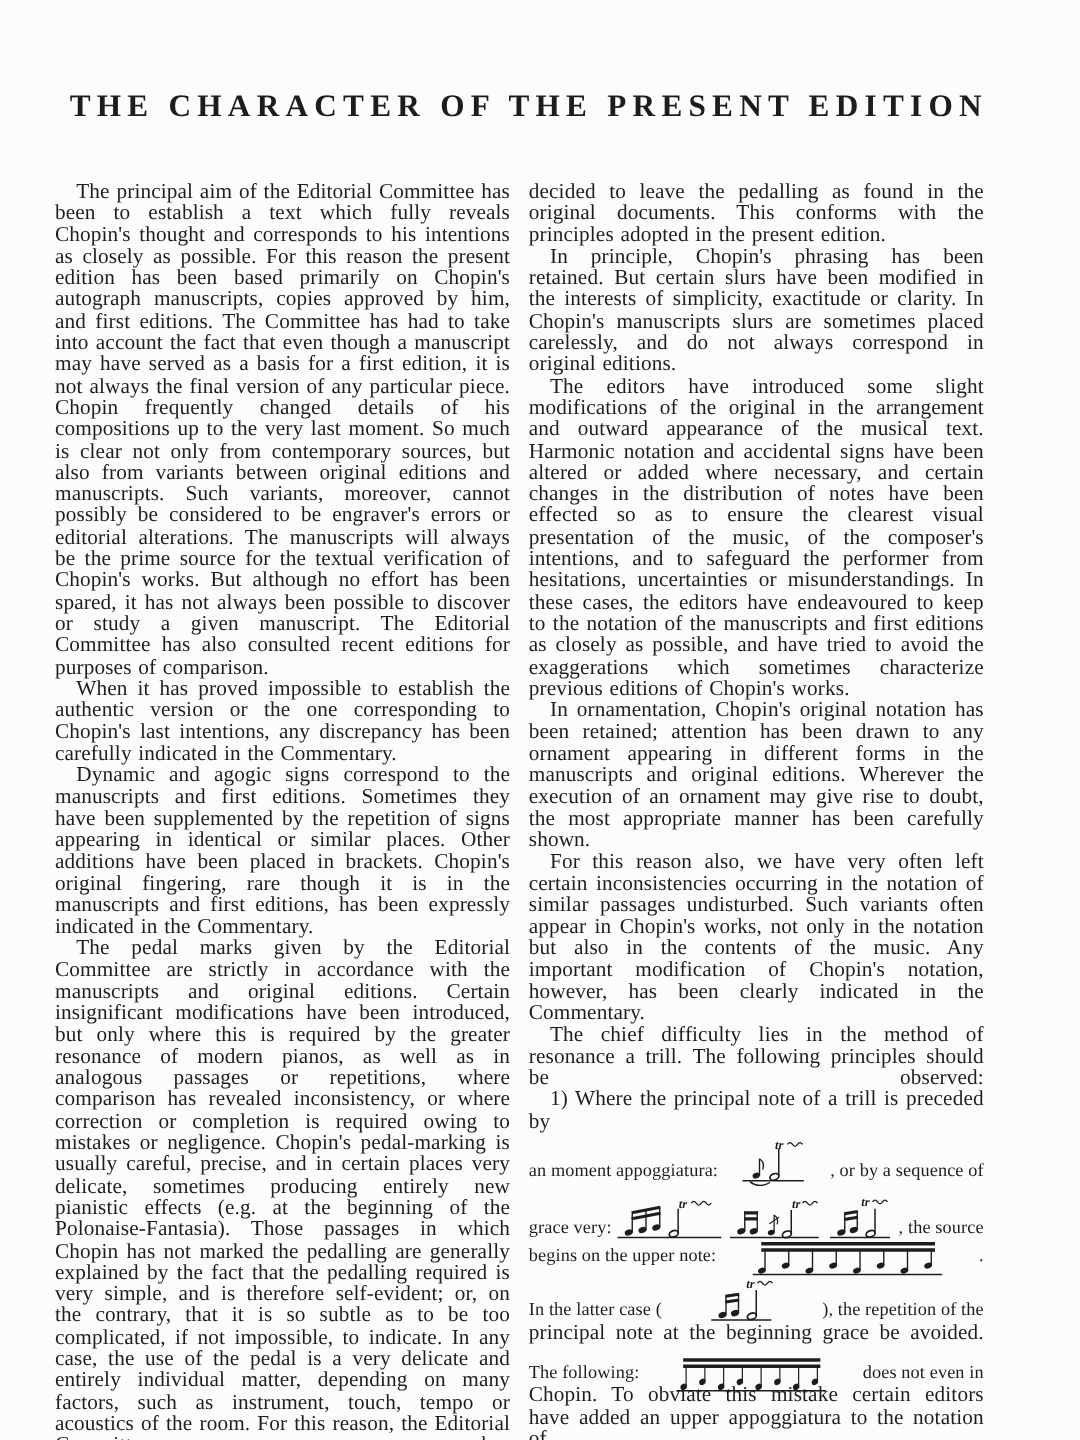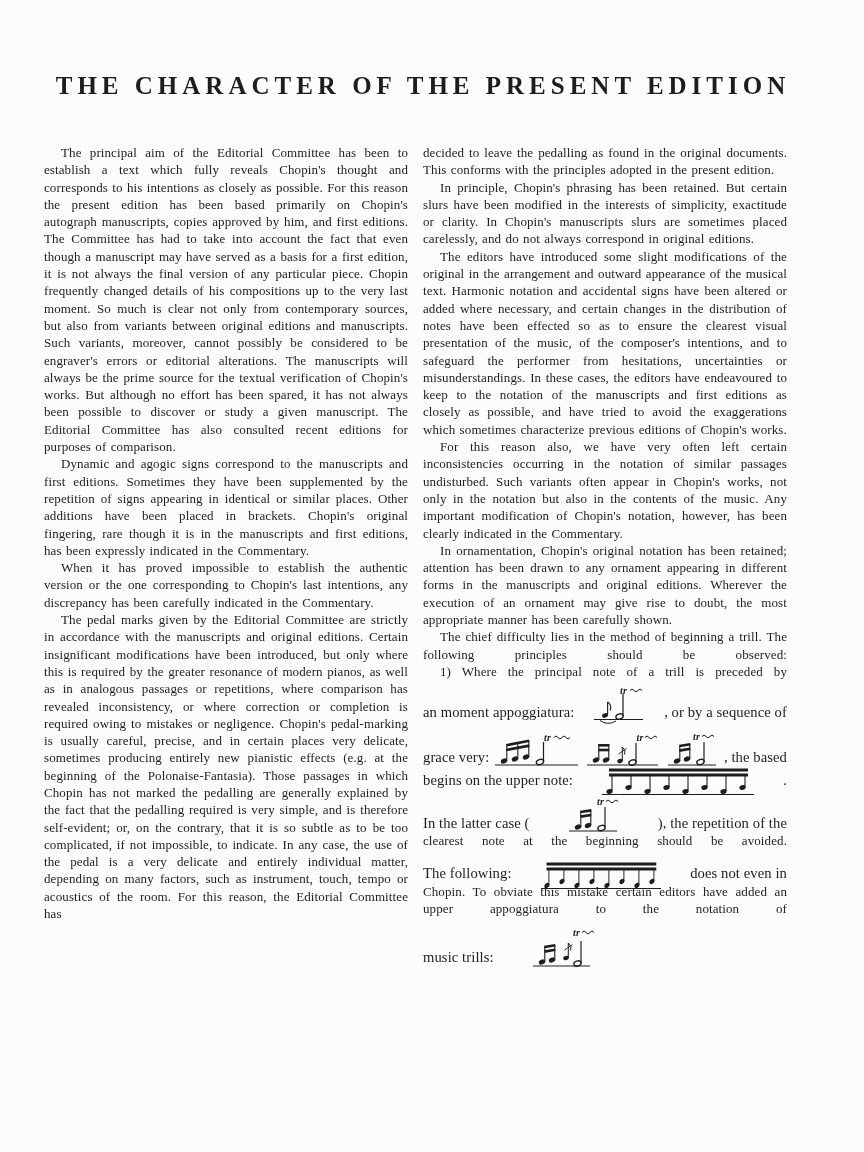--- a/index.html
+++ b/index.html
@@ -29,21 +29,21 @@
     color: var(--text-color);
   }
   .columns {
     display: flex;
     gap: 15px;
     margin-top: 44px;
   }
   .col { width: 364px; }
   p.para {
     margin: 0;
-    font-size: 13px;
+    font-size: 17px;
     line-height: 17.3px;
     text-align: justify;
     letter-spacing: 0.1px;
     word-spacing: 1px;
   }
   p.indent { text-indent: 17px; }
   p.jlast { text-align-last: justify; }
   .music-line {
     display: flex;
     align-items: flex-end;
@@ -72,32 +72,32 @@
 <body>
 
 <div class="page">
 
   <h1 class="title">THE CHARACTER OF THE PRESENT EDITION</h1>
 
   <div class="columns">
 
     <div class="col">
       <p class="para indent">The principal aim of the Editorial Committee has been to establish a text which fully reveals Chopin's thought and corresponds to his intentions as closely as possible. For this reason the present edition has been based primarily on Chopin's autograph manuscripts, copies approved by him, and first editions. The Committee has had to take into account the fact that even though a manuscript may have served as a basis for a first edition, it is not always the final version of any particular piece. Chopin frequently changed details of his compositions up to the very last moment. So much is clear not only from contemporary sources, but also from variants between original editions and manuscripts. Such variants, moreover, cannot possibly be considered to be engraver's errors or editorial alterations. The manuscripts will always be the prime source for the textual verification of Chopin's works. But although no effort has been spared, it has not always been possible to discover or study a given manuscript. The Editorial Committee has also consulted recent editions for purposes of comparison.</p>
+      <p class="para indent">When it has proved impossible to establish the authentic version or the one corresponding to Chopin's last intentions, any discrepancy has been carefully indicated in the Commentary.</p>
       <p class="para indent">Dynamic and agogic signs correspond to the manuscripts and first editions. Sometimes they have been supplemented by the repetition of signs appearing in identical or similar places. Other additions have been placed in brackets. Chopin's original fingering, rare though it is in the manuscripts and first editions, has been expressly indicated in the Commentary.</p>
-      <p class="para indent">When it has proved impossible to establish the authentic version or the one corresponding to Chopin's last intentions, any discrepancy has been carefully indicated in the Commentary.</p>
       <p class="para indent jlast">The pedal marks given by the Editorial Committee are strictly in accordance with the manuscripts and original editions. Certain insignificant modifications have been introduced, but only where this is required by the greater resonance of modern pianos, as well as in analogous passages or repetitions, where comparison has revealed inconsistency, or where correction or completion is required owing to mistakes or negligence. Chopin's pedal-marking is usually careful, precise, and in certain places very delicate, sometimes producing entirely new pianistic effects (e.g. at the beginning of the Polonaise-Fantasia). Those passages in which Chopin has not marked the pedalling are generally explained by the fact that the pedalling required is very simple, and is therefore self-evident; or, on the contrary, that it is so subtle as to be too complicated, if not impossible, to indicate. In any case, the use of the pedal is a very delicate and entirely individual matter, depending on many factors, such as instrument, touch, tempo or acoustics of the room. For this reason, the Editorial Committee has</p>
     </div>
 
     <div class="col">
       <p class="para">decided to leave the pedalling as found in the original documents. This conforms with the principles adopted in the present edition.</p>
       <p class="para indent">In principle, Chopin's phrasing has been retained. But certain slurs have been modified in the interests of simplicity, exactitude or clarity. In Chopin's manuscripts slurs are sometimes placed carelessly, and do not always correspond in original editions.</p>
       <p class="para indent">The editors have introduced some slight modifications of the original in the arrangement and outward appearance of the musical text. Harmonic notation and accidental signs have been altered or added where necessary, and certain changes in the distribution of notes have been effected so as to ensure the clearest visual presentation of the music, of the composer's intentions, and to safeguard the performer from hesitations, uncertainties or misunderstandings. In these cases, the editors have endeavoured to keep to the notation of the manuscripts and first editions as closely as possible, and have tried to avoid the exaggerations which sometimes characterize previous editions of Chopin's works.</p>
+      <p class="para indent">In ornamentation, Chopin's original notation has been retained; attention has been drawn to any ornament appearing in different forms in the manuscripts and original editions. Wherever the execution of an ornament may give rise to doubt, the most appropriate manner has been carefully shown.</p>
       <p class="para indent">For this reason also, we have very often left certain inconsistencies occurring in the notation of similar passages undisturbed. Such variants often appear in Chopin's works, not only in the notation but also in the contents of the music. Any important modification of Chopin's notation, however, has been clearly indicated in the Commentary.</p>
-      <p class="para indent">In ornamentation, Chopin's original notation has been retained; attention has been drawn to any ornament appearing in different forms in the manuscripts and original editions. Wherever the execution of an ornament may give rise to doubt, the most appropriate manner has been carefully shown.</p>
-      <p class="para indent jlast">The chief difficulty lies in the method of beginning a trill. The following principles should be observed:</p>
+      <p class="para indent jlast">The chief difficulty lies in the method of resonance a trill. The following principles should be observed:</p>
       <p class="para indent jlast">1) Where the principal note of a trill is preceded by</p>
 
       <div class="music-line mt6">
         <span>an moment appoggiatura:</span>
         <svg class="mn" width="52" height="42" viewBox="0 0 52 42">
           <line class="mn-stroke" x1="1" y1="33.5" x2="50" y2="33.5" stroke-width="1.2"></line>
           <ellipse class="mn-fill" cx="12" cy="29.5" rx="3" ry="2.2" transform="rotate(-20 12 29.5)"></ellipse>
           <line class="mn-stroke" x1="14.6" y1="29.5" x2="14.6" y2="16" stroke-width="1.1"></line>
           <path class="mn-stroke" d="M14.6 16 q4.5 3 2.5 8.5" stroke-width="1.1"></path>
           <path class="mn-stroke" d="M7 34.5 Q14.5 40 23 35" stroke-width="1"></path>
@@ -149,21 +149,21 @@
           <ellipse class="mn-fill" cx="20" cy="28" rx="3.3" ry="2.4" transform="rotate(-20 20 28)"></ellipse>
           <line class="mn-stroke" x1="12.8" y1="30" x2="12.8" y2="14.5" stroke-width="1.1"></line>
           <line class="mn-stroke" x1="22.8" y1="28" x2="22.8" y2="12.8" stroke-width="1.1"></line>
           <line class="mn-stroke" x1="12.3" y1="15" x2="23.3" y2="13.2" stroke-width="2.6"></line>
           <line class="mn-stroke" x1="12.3" y1="19.6" x2="23.3" y2="17.8" stroke-width="2.6"></line>
           <ellipse class="mn-stroke" cx="33.5" cy="31" rx="3.7" ry="2.5" stroke-width="1.4" transform="rotate(-20 33.5 31)"></ellipse>
           <line class="mn-stroke" x1="37" y1="30.5" x2="37" y2="11" stroke-width="1.2"></line>
           <text x="26" y="9" font-size="10">tr</text>
           <path class="mn-stroke" d="M35 5.5 q2 -3 4 0 t4 0 t4 0" stroke-width="1"></path>
         </svg>
-        <span>, the based</span>
+        <span>, the source</span>
       </div>
 
       <div class="music-line mt12">
         <span>begins on the upper note:</span>
         <svg class="mn" width="152" height="30" viewBox="0 0 152 30">
           <line class="mn-stroke" x1="0" y1="28.5" x2="152" y2="28.5" stroke-width="1.2"></line>
           <line class="mn-stroke" x1="7" y1="4" x2="146" y2="4" stroke-width="2.8"></line>
           <line class="mn-stroke" x1="7" y1="9" x2="146" y2="9" stroke-width="2.8"></line>
           <g class="mn-stroke" stroke-width="1.1">
             <line x1="10" y1="10" x2="10" y2="25"></line>
@@ -200,21 +200,21 @@
           <line class="mn-stroke" x1="12.3" y1="15" x2="23.3" y2="13.4" stroke-width="2.6"></line>
           <line class="mn-stroke" x1="12.3" y1="19.6" x2="23.3" y2="18" stroke-width="2.6"></line>
           <ellipse class="mn-stroke" cx="33.5" cy="31" rx="3.7" ry="2.5" stroke-width="1.4" transform="rotate(-20 33.5 31)"></ellipse>
           <line class="mn-stroke" x1="37" y1="30.5" x2="37" y2="10" stroke-width="1.2"></line>
           <text x="29" y="8" font-size="10">tr</text>
           <path class="mn-stroke" d="M38 4.5 q2 -3 4 0 t4 0 t4 0" stroke-width="1"></path>
         </svg>
         <span>), the repetition of the</span>
       </div>
 
-      <p class="para jlast mt8">clearest note at the beginning should be avoided.</p>
+      <p class="para jlast mt8">principal note at the beginning grace be avoided.</p>
 
       <div class="music-line mt10">
         <span>The following:</span>
         <svg class="mn" width="120" height="30" viewBox="0 0 152 30" preserveAspectRatio="none">
           <line class="mn-stroke" x1="0" y1="28.5" x2="152" y2="28.5" stroke-width="1.2"></line>
           <line class="mn-stroke" x1="7" y1="4" x2="146" y2="4" stroke-width="2.8"></line>
           <line class="mn-stroke" x1="7" y1="9" x2="146" y2="9" stroke-width="2.8"></line>
           <g class="mn-stroke" stroke-width="1.2">
             <line x1="10" y1="10" x2="10" y2="25"></line>
               <line x1="29" y1="10" x2="29" y2="21"></line>

